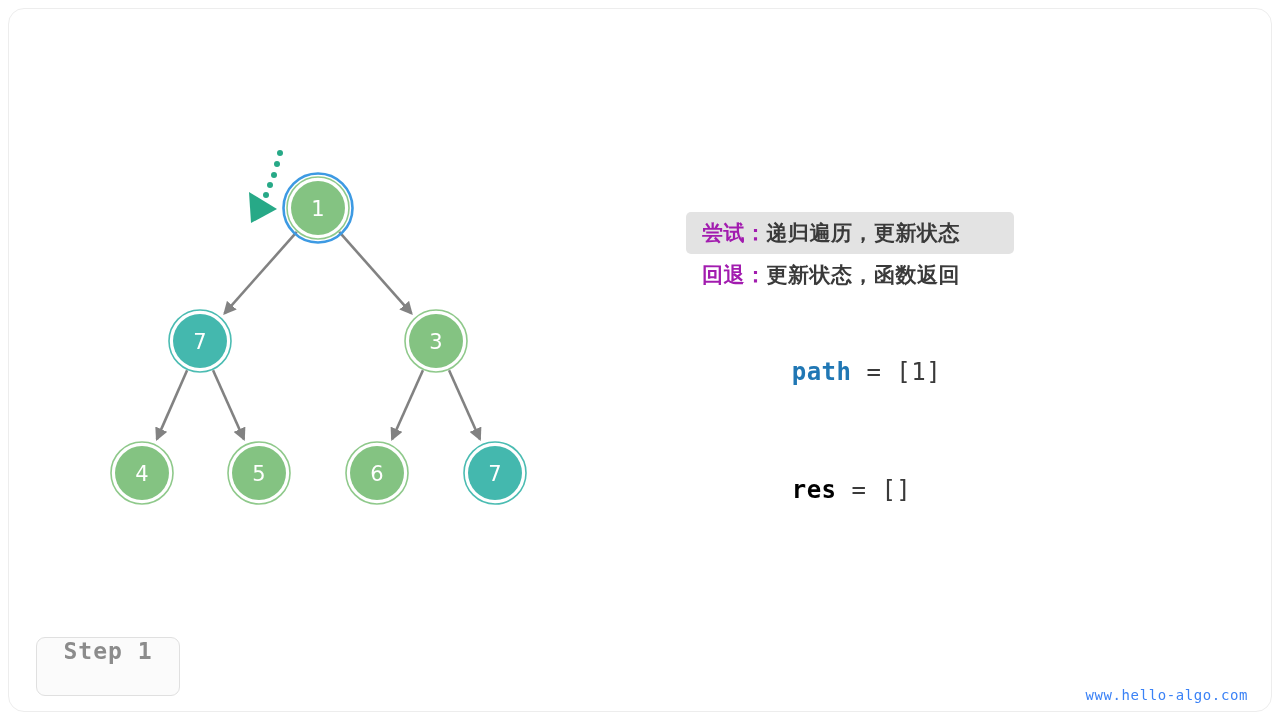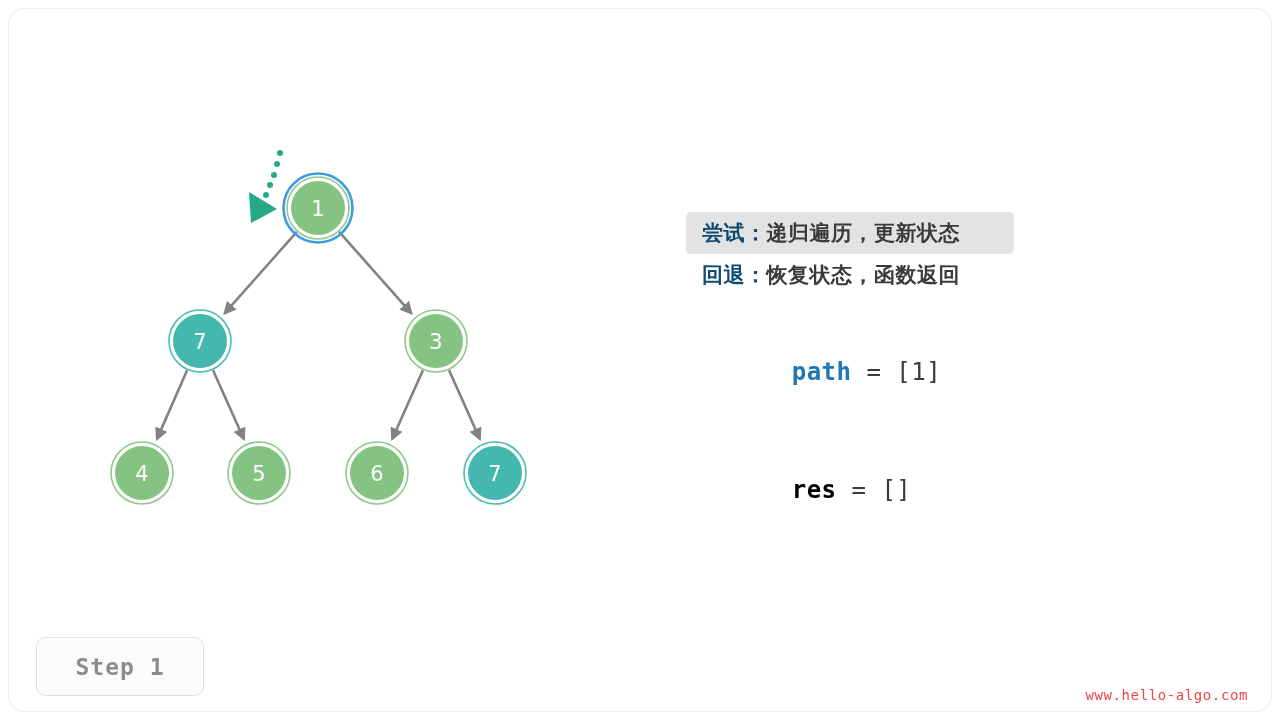--- a/index.html
+++ b/index.html
@@ -62,21 +62,21 @@
     border-radius: 5px;
     font-size: 21px;
     color: #333333;
     letter-spacing: 0.5px;
   }
   .desc-row.highlight {
     background: #e3e3e3;
   }
   .desc-key {
     font-weight: bold;
-    color: #0c4a6e;
+    color: #a21caf;
     white-space: pre;
   }
   .desc-val {
     font-weight: bold;
     color: #3a3a3a;
     white-space: pre;
   }
 
   .var-row {
     position: absolute;
@@ -88,46 +88,45 @@
   #var-path { left: 16px; top: 118px; }
   #var-res  { left: 16px; top: 236px; }
   .var-name { font-weight: bold; }
   .var-rest { color: #3a3a3a; }
 
   
   #step-badge {
     position: absolute;
     left: 36px;
     top: 637px;
-    width: 168px;
+    width: 144px;
     height: 59px;
     border: 1px solid #e0e0e0;
     border-radius: 9px;
     background: #fbfbfb;
     display: flex;
-    align-items: center;
     justify-content: center;
     box-sizing: border-box;
   }
   #step-badge span {
     font-family: "DejaVu Sans Mono", "Liberation Mono", monospace;
     font-size: 23px;
     font-weight: bold;
     color: #8c8c8c;
     letter-spacing: 1px;
   }
 
   
   #watermark {
     position: absolute;
     right: 32px;
     bottom: 17px;
     font-family: "DejaVu Sans Mono", "Liberation Mono", monospace;
     font-size: 14px;
-    color: #ef4444;
+    color: #3b82f6;
     letter-spacing: 0.6px;
   }
 </style>
 </head>
 <body>
 
 <div id="canvas">
 
   <div id="frame"></div>
 
@@ -196,21 +195,21 @@
 
   <div id="panel">
 
     <div class="desc-row highlight">
       <span class="desc-key">尝试：</span>
       <span class="desc-val">递归遍历，更新状态</span>
     </div>
 
     <div class="desc-row">
       <span class="desc-key">回退：</span>
-      <span class="desc-val">恢复状态，函数返回</span>
+      <span class="desc-val">更新状态，函数返回</span>
     </div>
 
     <div class="var-row" id="var-path">
       <span class="var-name" id="var-path-name" style="color: rgb(32, 119, 180); margin-top: 48px;">path</span><span class="var-rest"> = [1]</span>
     </div>
 
     <div class="var-row" id="var-res">
       <span class="var-name" id="var-res-name" style="color: #000000;">res</span><span class="var-rest"> = []</span>
     </div>
 

